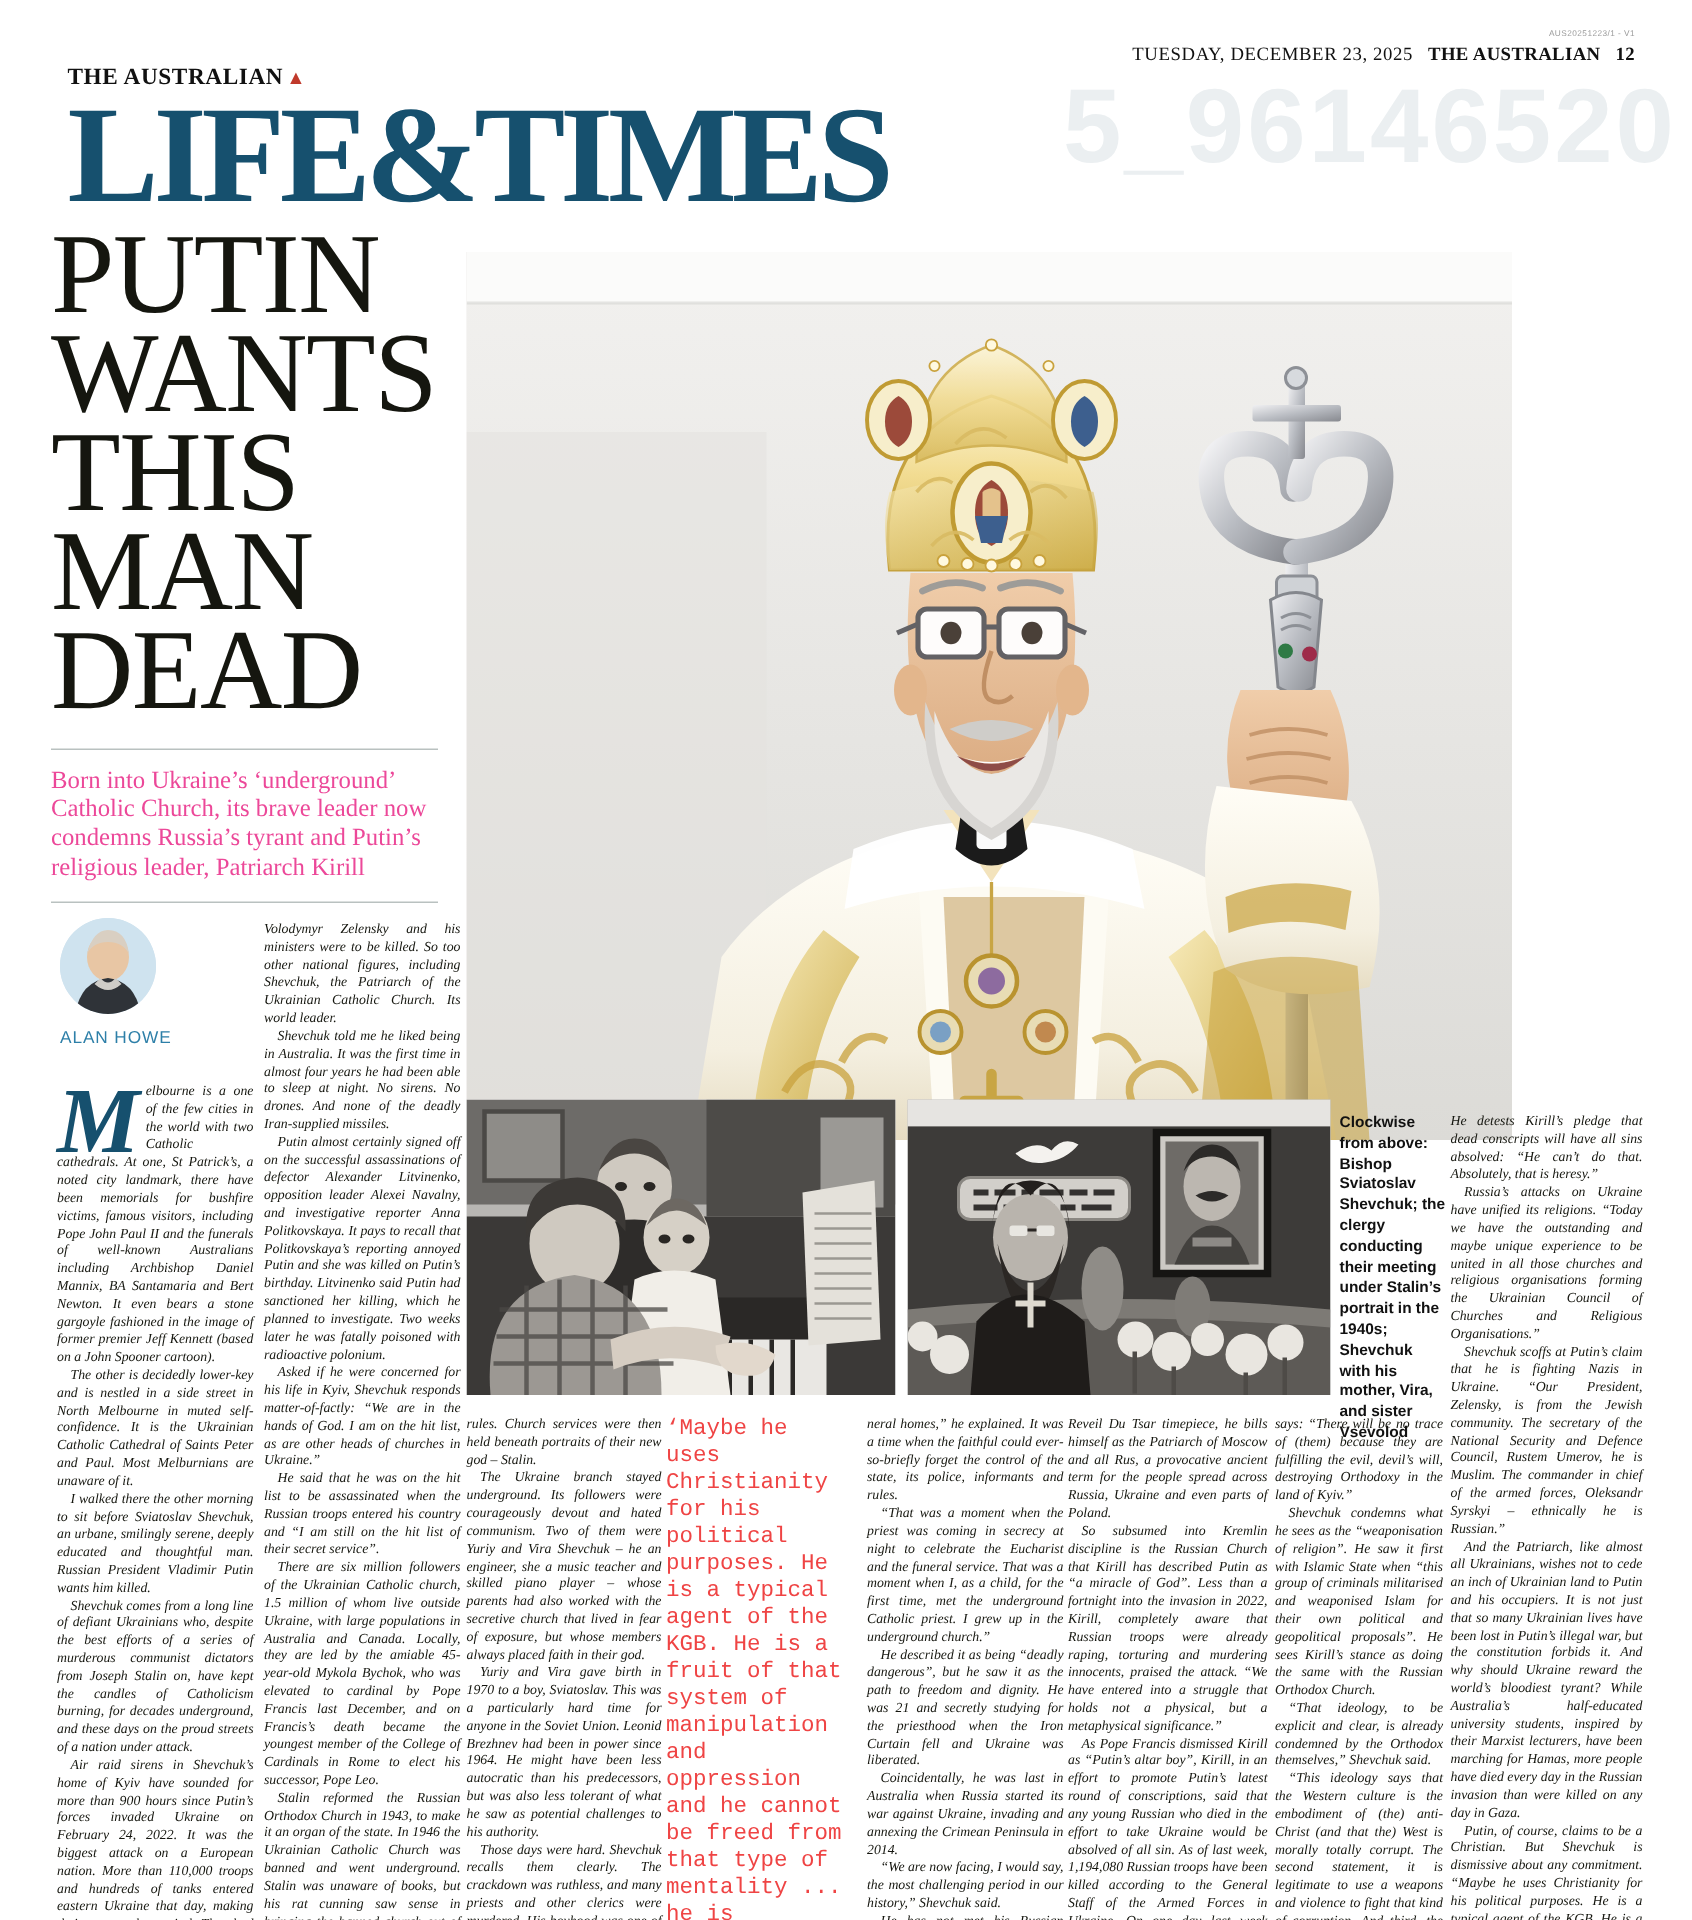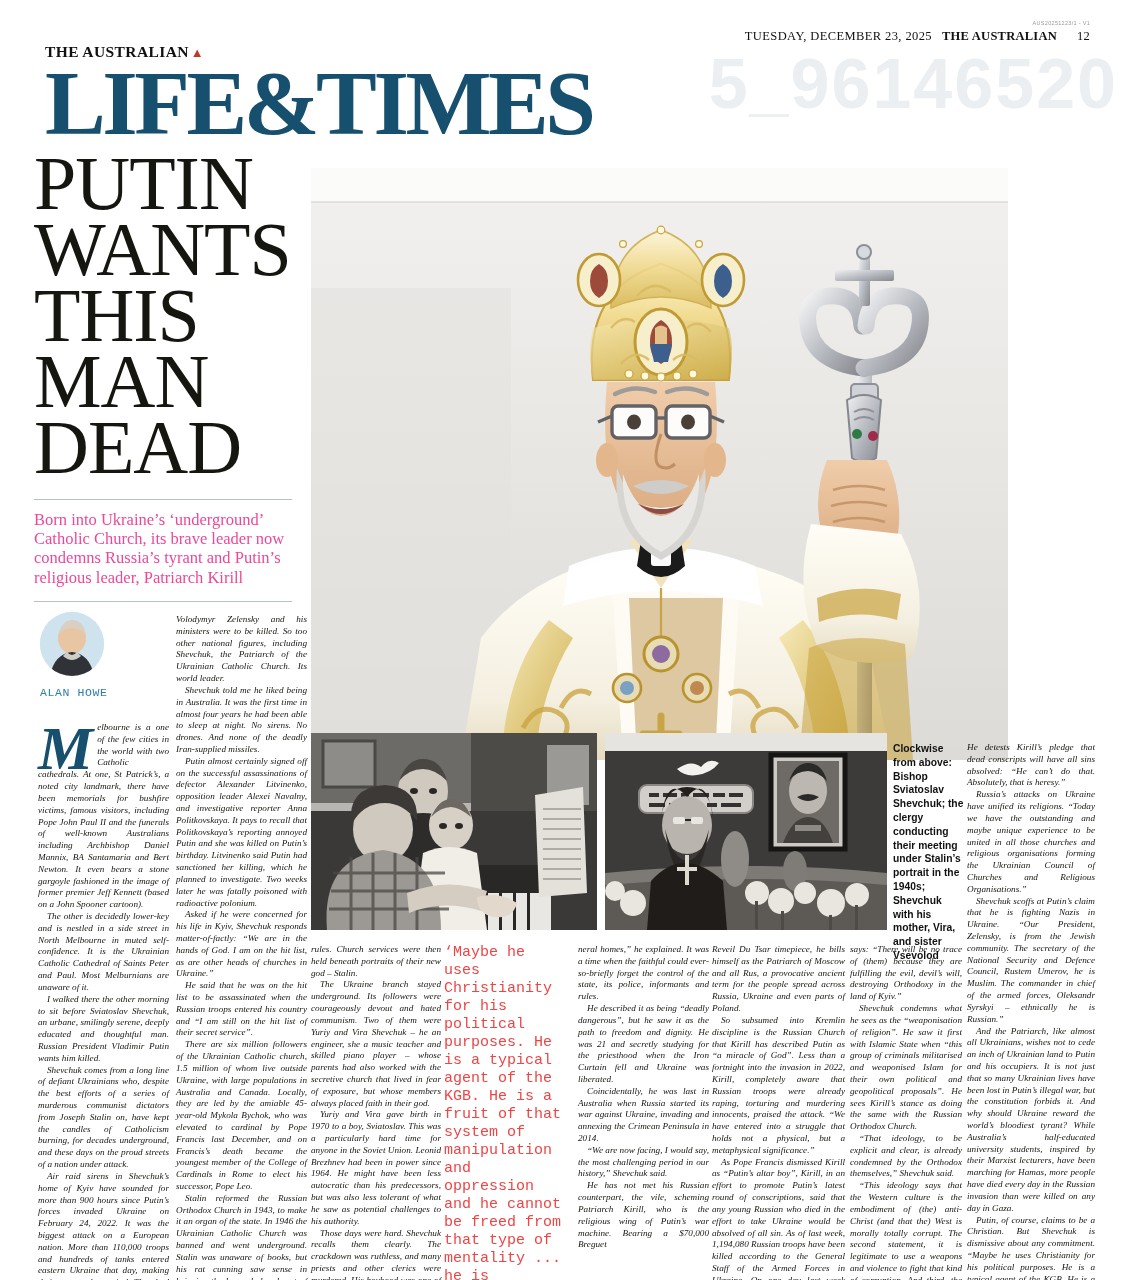--- a/index.html
+++ b/index.html
@@ -42,21 +42,21 @@
     font-size:5.5px; letter-spacing:.3px; color:#9a9a9a;
     font-family:"Liberation Sans", sans-serif; margin-bottom:3px;
   }
   .dateline {
     font-size:12.5px; letter-spacing:.25px; color:#111;
     font-family:"Liberation Serif", serif;
     white-space:nowrap;
   }
   .dateline .date { font-variant:small-caps; letter-spacing:.4px;margin-top:40px; }
   .dateline .paper { font-weight:700; margin-left:10px; }
-  .dateline .pageno { font-weight:400; margin-left:20px; }
+  .dateline .pageno { font-weight:700; margin-left:10px; }
 
   
   .ghostnum {
     position:absolute; right:10px; top:44px;
     font-family:"Liberation Sans", sans-serif;
     font-size:70px; font-weight:700; letter-spacing:2px;
     color:#ebeff1; z-index:0; white-space:nowrap;
     pointer-events:none;
   }
 
@@ -133,21 +133,21 @@
     margin:2px 4px -4px 0;
   }
 
   
   .author { position:absolute; left:40px; top:612px; width:72px; text-align:left; }
   .avatar {
     width:64px; height:64px; border-radius:50%;
     overflow:hidden; background:#cfe2ee; position:relative;
   }
   .author-name {
-    font-family:Liberation Mono, monospace;
+    font-family:Liberation Sans, sans-serif;
     font-size:11.5px; font-weight:400; letter-spacing:.6px;
     color:#2d7fa8; margin-top:10px; white-space:nowrap;
   }
 
   
   .pull {
     position:absolute; left:444px; top:944px; width:124px;
   }
   .pull-q {
     font-family:Liberation Mono, monospace;
@@ -535,20 +535,21 @@
   <div>
       <p class="first">rules. Church services were then held beneath portraits of their new god – Stalin.</p>
       <p>The Ukraine branch stayed underground. Its followers were courageously devout and hated communism. Two of them were Yuriy and Vira Shevchuk – he an engineer, she a music teacher and skilled piano player – whose parents had also worked with the secretive church that lived in fear of exposure, but whose members always placed faith in their god.</p>
       <p>Yuriy and Vira gave birth in 1970 to a boy, Sviatoslav. This was a particularly hard time for anyone in the Soviet Union. Leonid Brezhnev had been in power since 1964. He might have been less autocratic than his predecessors, but was also less tolerant of what he saw as potential challenges to his authority.</p>
       <p>Those days were hard. Shevchuk recalls them clearly. The crackdown was ruthless, and many priests and other clerics were murdered. His boyhood was one of furtive worship and late-night funerals. “We mourn our dead in their houses – not at fu-</p>
     </div>
 </div>
 <div class="col c5">
   <div>
       <p class="first">neral homes,” he explained. It was a time when the faithful could ever-so-briefly forget the control of the state, its police, informants and rules.</p>
+      <p>“That was a moment when the priest was coming in secrecy at night to celebrate the Eucharist and the funeral service. That was a moment when I, as a child, for the first time, met the underground Catholic priest. I grew up in the underground church.”</p>
       <p>He described it as being “deadly dangerous”, but he saw it as the path to freedom and dignity. He was 21 and secretly studying for the priesthood when the Iron Curtain fell and Ukraine was liberated.</p>
       <p>Coincidentally, he was last in Australia when Russia started its war against Ukraine, invading and annexing the Crimean Peninsula in 2014.</p>
       <p>“We are now facing, I would say, the most challenging period in our history,” Shevchuk said.</p>
       <p>He has not met his Russian counterpart, the vile, scheming Patriarch Kirill, who is the religious wing of Putin’s war machine. Bearing a $70,000 Breguet</p>
     </div>
 </div>
 <div class="col c6">
   <div>
       <p class="first">Reveil Du Tsar timepiece, he bills himself as the Patriarch of Moscow and all Rus, a provocative ancient term for the people spread across Russia, Ukraine and even parts of Poland.</p>
       <p>So subsumed into Kremlin discipline is the Russian Church that Kirill has described Putin as “a miracle of God”. Less than a fortnight into the invasion in 2022, Kirill, completely aware that Russian troops were already raping, torturing and murdering innocents, praised the attack. “We have entered into a struggle that holds not a physical, but a metaphysical significance.”</p>

